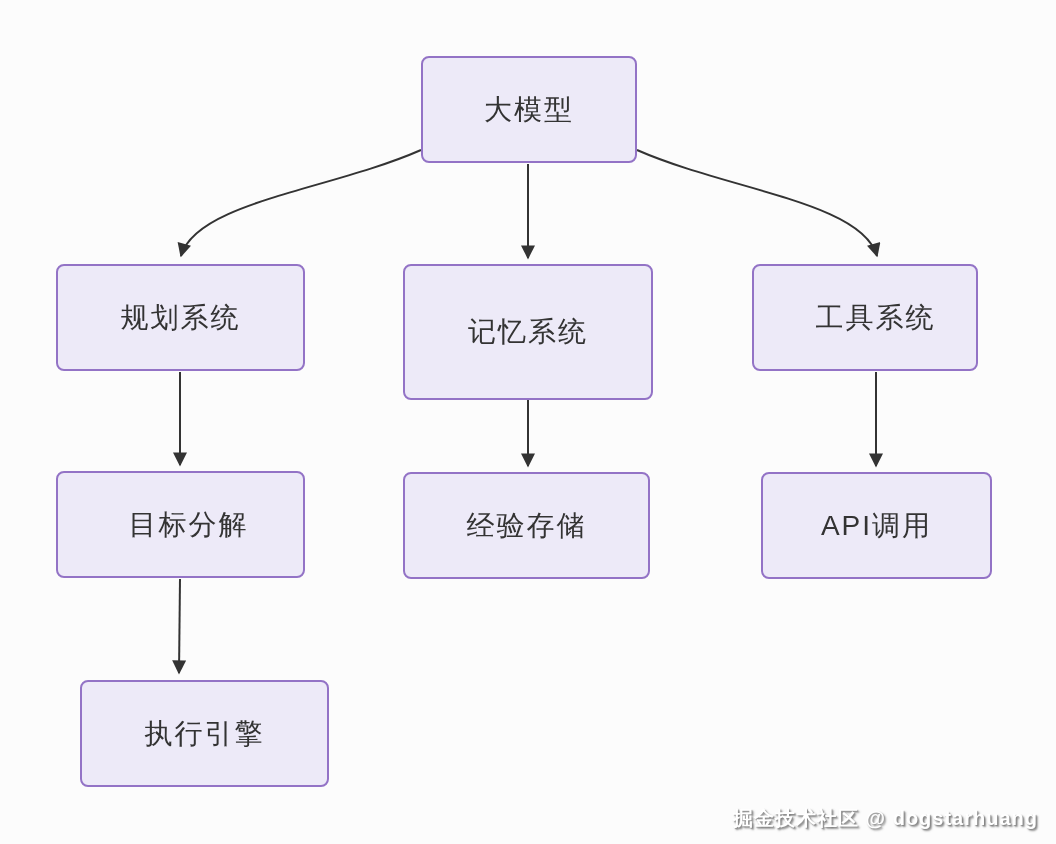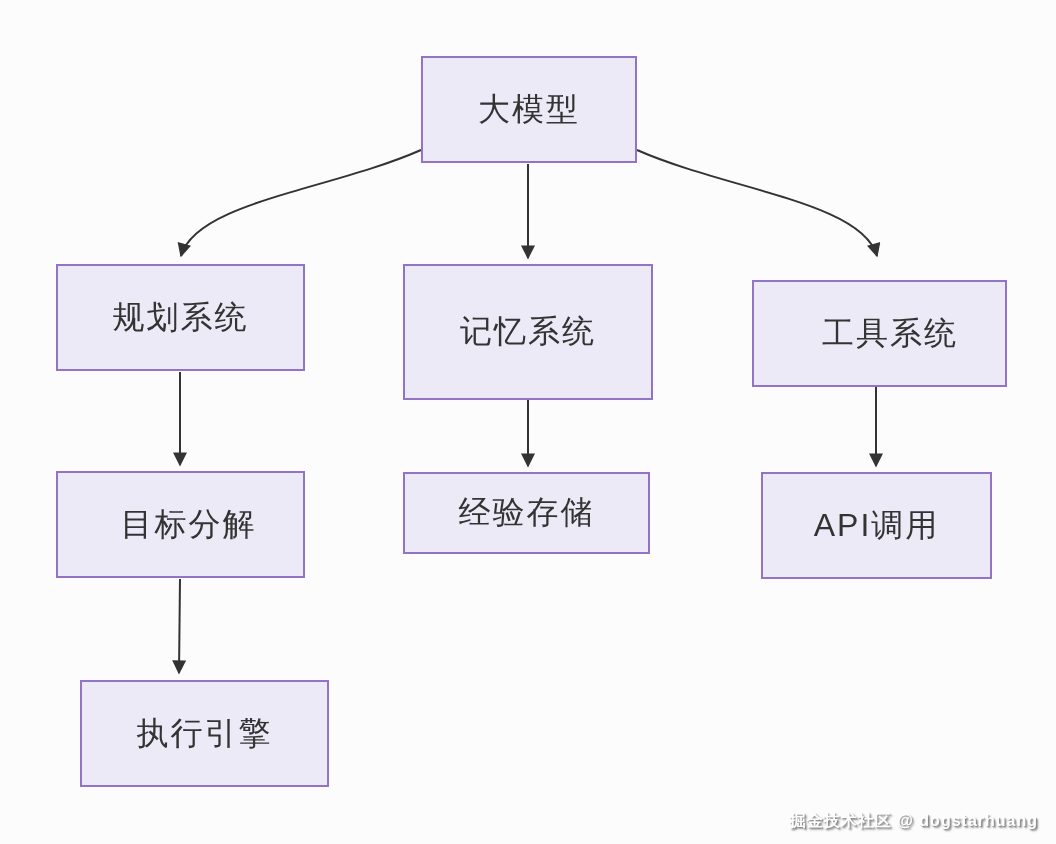--- a/index.html
+++ b/index.html
@@ -26,43 +26,43 @@
   .edges-layer path.edge {
     fill: none;
     stroke: #333333;
     stroke-width: 2;
   }
   .node {
     position: absolute;
     box-sizing: border-box;
     background: #edeaf8;
     border: 2px solid #9373c6;
-    border-radius: 0;
+    border-radius: 8px;
     display: flex;
     align-items: center;
     justify-content: center;
     color: #333333;
-    font-size: 32px;
+    font-size: 28px;
     font-weight: 500;
     letter-spacing: 2px;
     text-align: center;
   }
   .node-llm        { left: 421px; top: 56px;  width: 216px; height: 107px; }
   .node-planning   { left: 56px;  top: 264px; width: 249px; height: 107px; }
   .node-memory     { left: 403px; top: 264px; width: 250px; height: 136px; }
-  .node-tools      { left: 752px; top: 280px; width: 255px; height: 107px; padding-left: 21px; }
+  .node-tools      { left: 752px; top: 264px; width: 226px; height: 107px; padding-left: 21px; }
   .node-goal       { left: 56px;  top: 471px; width: 249px; height: 107px; padding-left: 16px; }
-  .node-exp        { left: 403px; top: 472px; width: 247px; height: 82px; font-family: Liberation Mono, monospace; }
+  .node-exp        { left: 403px; top: 472px; width: 247px; height: 107px; font-family: Liberation Mono, monospace; }
   .node-api        { left: 761px; top: 472px; width: 231px; height: 107px; }
   .node-exec       { left: 56px;  top: 680px; width: 249px; height: 107px; margin-left: 24px; }
   .watermark {
     position: absolute;
     right: 18px;
     bottom: 12px;
-    font-size: 16px;
+    font-size: 20px;
     font-weight: bold;
     color: #ffffff;
     letter-spacing: 1px;
     text-shadow: 2px 2px 2px rgba(110, 110, 110, 0.75),
                  1px 1px 1px rgba(90, 90, 90, 0.5);
     white-space: nowrap;
   }
 </style>
 </head>
 <body>

